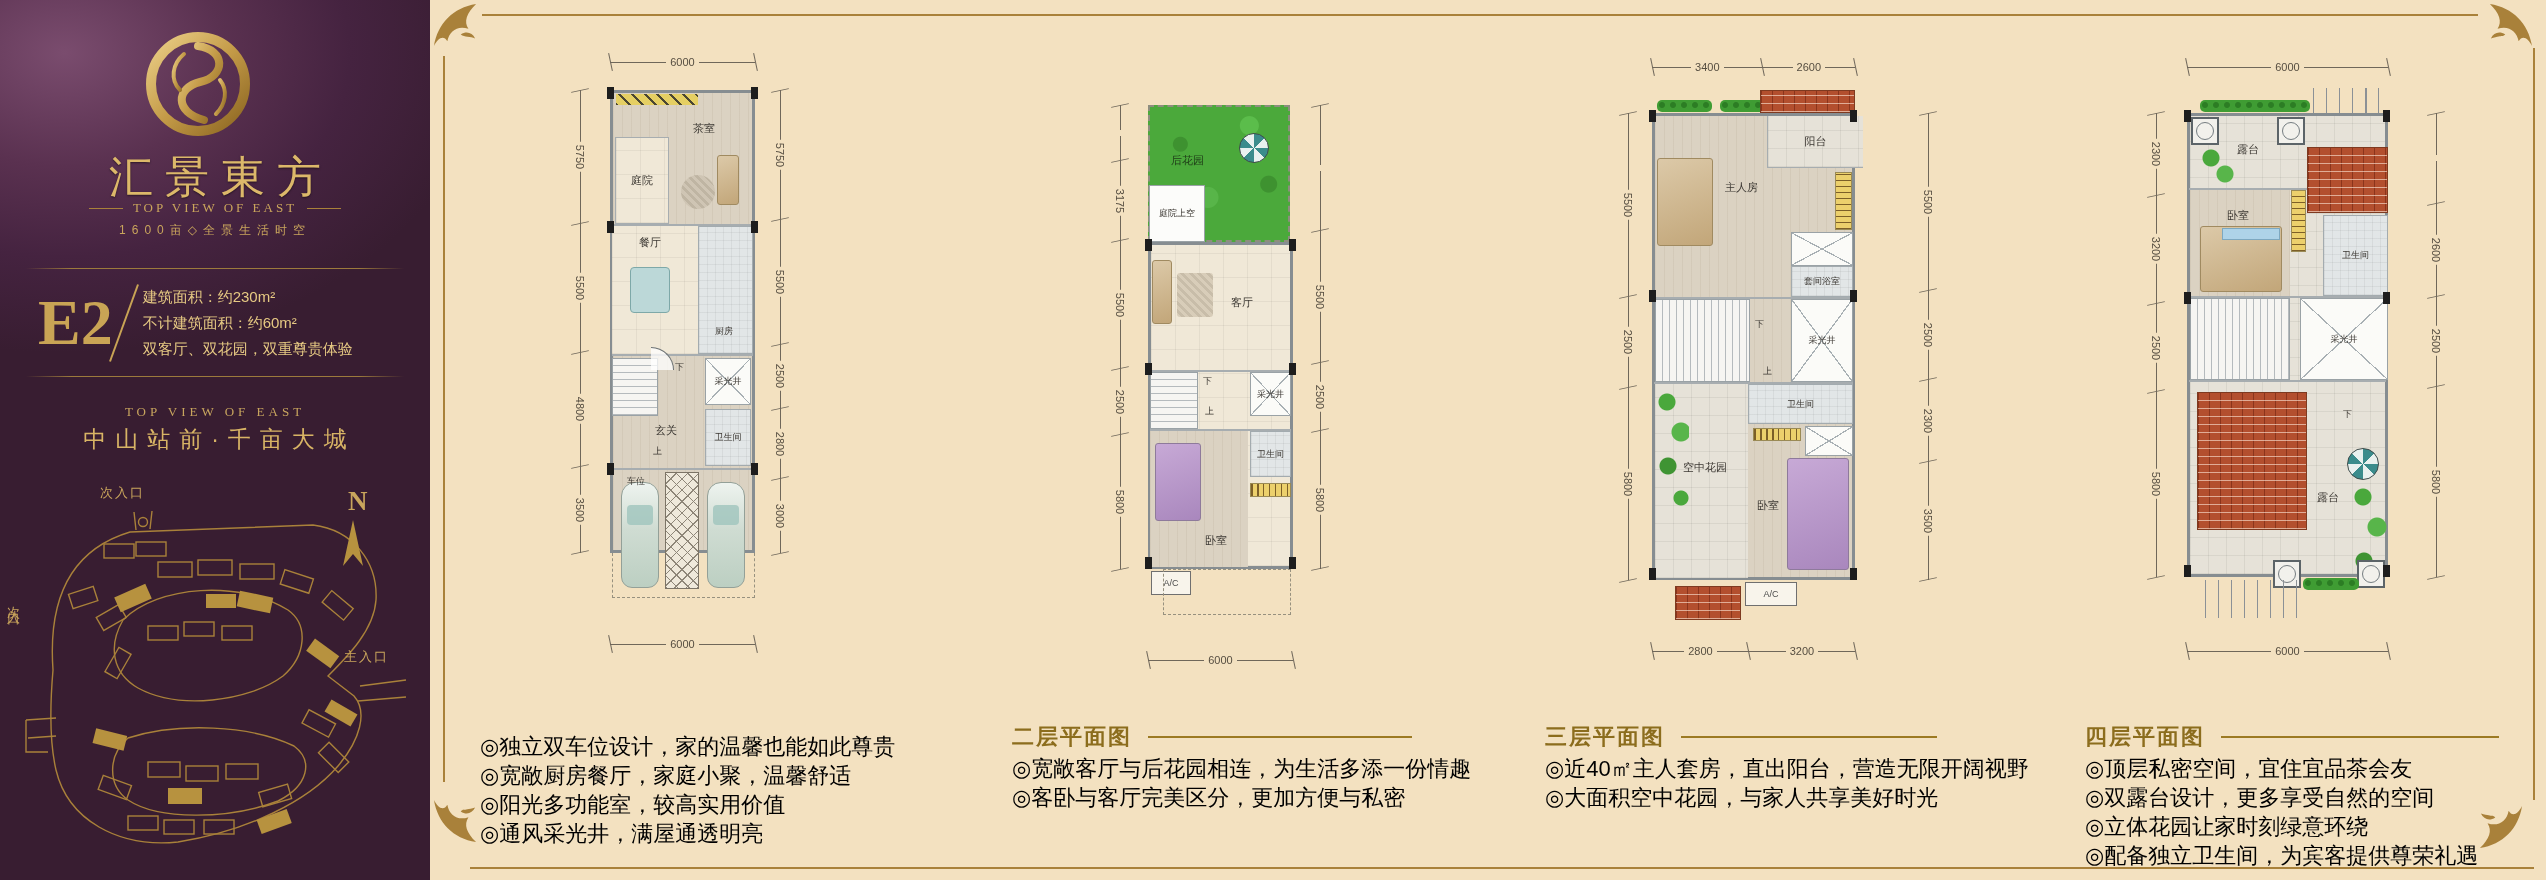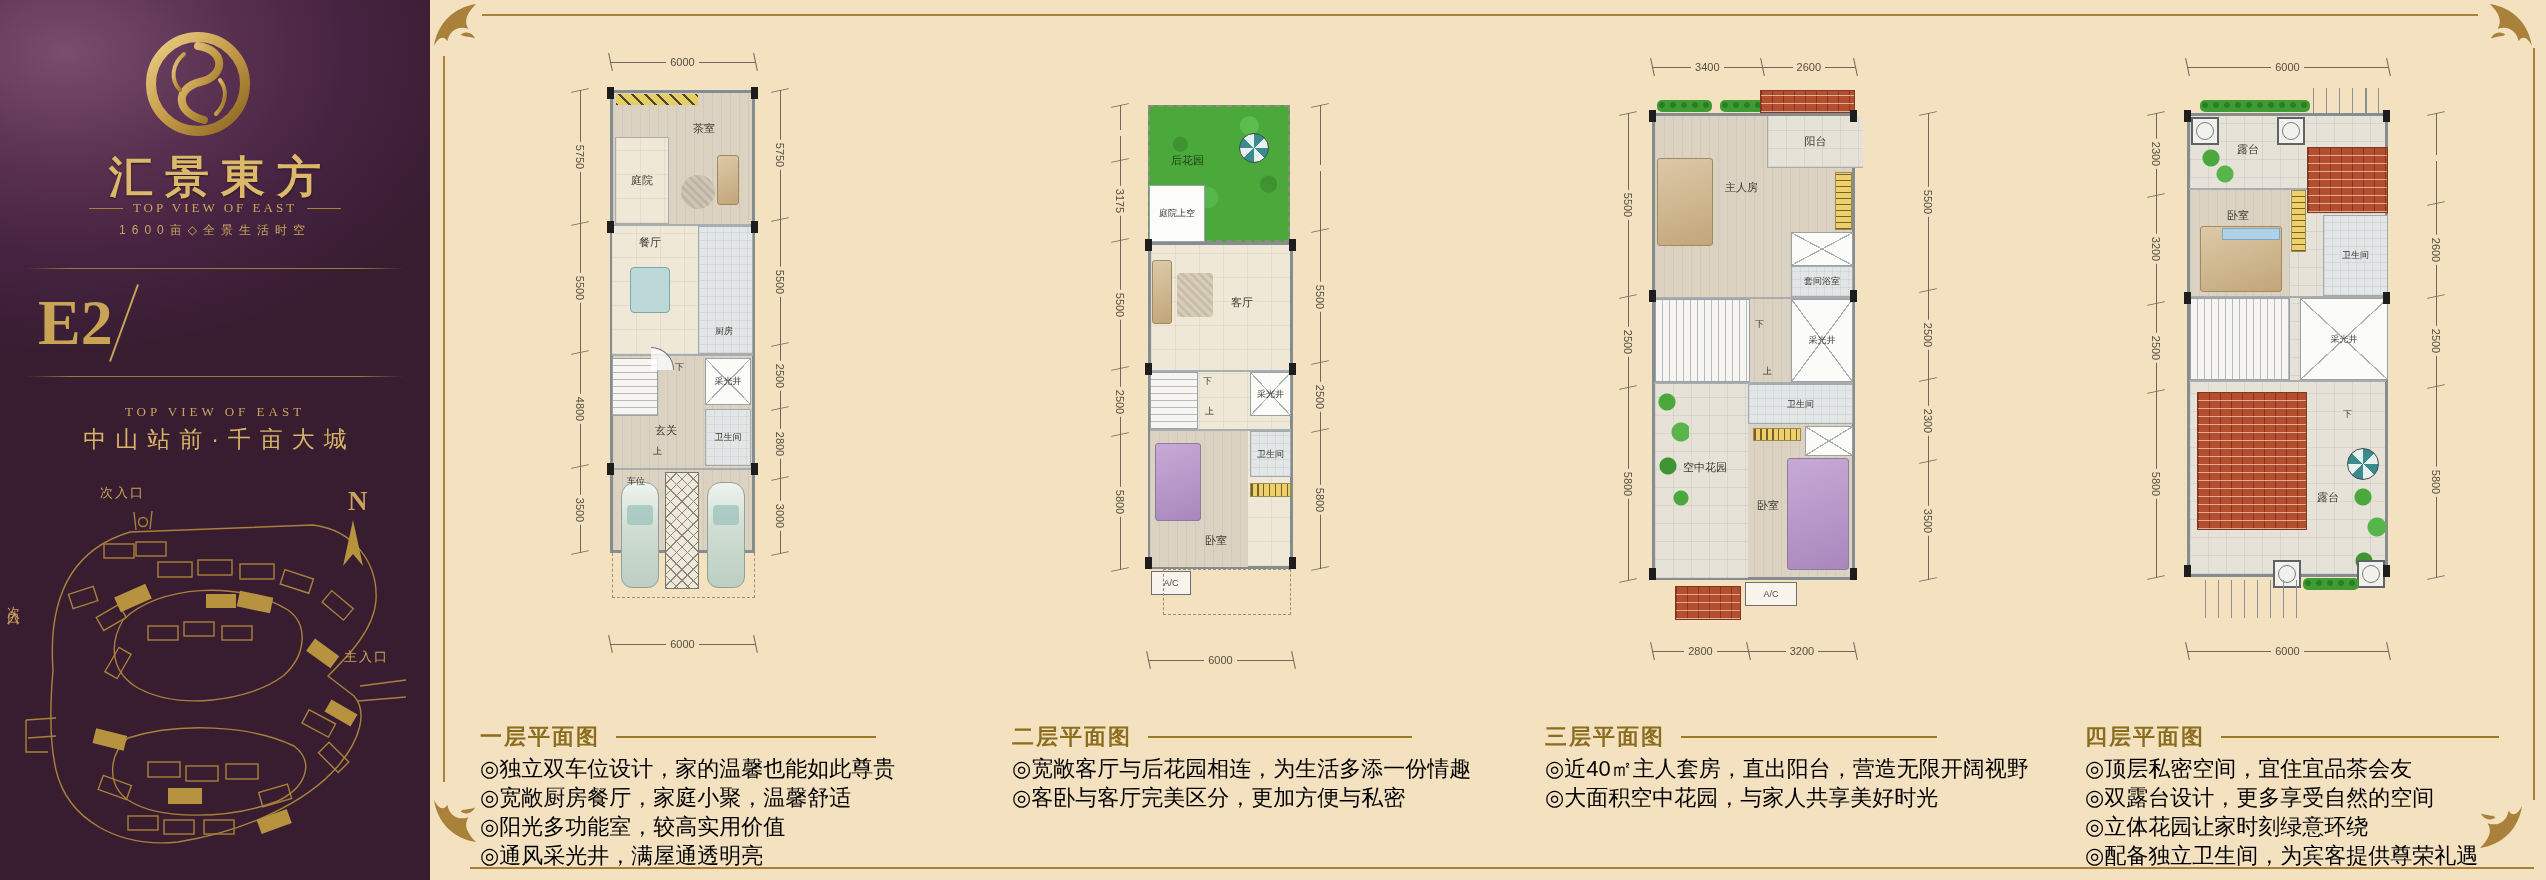--- a/index.html
+++ b/index.html
@@ -2,21 +2,21 @@
 <html><head>
 <meta charset="utf-8">
 <style>
   html,body{margin:0;padding:0;background:#222;}
   #canvas{position:relative;width:2546px;height:880px;overflow:hidden;
           font-family:"Liberation Sans","DejaVu Sans",sans-serif;background:#f3e1c0;}
   
   #sidebar{position:absolute;left:0;top:0;width:430px;height:880px;
     background:radial-gradient(ellipse 420px 300px at 15% 6%,#7a4c6e 0%,#5a3150 38%,#452340 68%,#381d31 100%);}
   #brand-title{position:absolute;left:0;top:148px;width:430px;text-align:center;
-    font-family:"Liberation Serif","DejaVu Serif",serif;font-size:44px;font-weight:bold;
+    font-family:"Liberation Serif","DejaVu Serif",serif;font-size:44px;font-weight:normal;
     letter-spacing:12px;text-indent:12px;color:#dcb86a;text-shadow:0 1px 2px rgba(0,0,0,.5);}
   #brand-sub{position:absolute;left:0;top:200px;width:430px;display:flex;align-items:center;justify-content:center;gap:10px;
     color:#caa55c;font-family:"Liberation Serif",serif;font-size:13px;letter-spacing:3px;}
   #brand-sub .dash{width:34px;height:1px;background:#a9813a;}
   #brand-tag{position:absolute;left:0;top:222px;width:430px;text-align:center;
     color:#c9a55c;font-size:12px;letter-spacing:6px;}
   .sline{position:absolute;left:26px;width:378px;height:1px;
     background:linear-gradient(90deg,rgba(169,129,58,0) 0%,#9c7a3c 12%,#9c7a3c 88%,rgba(169,129,58,0) 100%);}
   #unit-row{position:absolute;left:38px;top:282px;width:370px;display:flex;align-items:center;}
   #unit-code{font-family:"Liberation Serif","DejaVu Serif",serif;font-size:64px;font-weight:bold;color:#c9a455;line-height:60px;}
@@ -113,20 +113,25 @@
       <span class="dash"></span>
       <span>TOP VIEW OF EAST</span>
       <span class="dash"></span>
     </div>
     <div id="brand-tag">1600亩◇全景生活时空</div>
 
     <div class="sline" style="top:268px;"></div>
     <div id="unit-row">
       <div id="unit-code">E2</div>
       <div id="unit-slash"></div>
+      <div>
+        <div class="unit-line">建筑面积：约230m²</div>
+        <div class="unit-line">不计建筑面积：约60m²</div>
+        <div class="unit-line">双客厅、双花园，双重尊贵体验</div>
+      </div>
     </div>
     <div class="sline" style="top:376px;"></div>
 
     <div id="loc-en">TOP  VIEW  OF  EAST</div>
     <div id="loc-cn">中山站前·千亩大城</div>
 
     <svg style="position:absolute;left:8px;top:470px;" width="414" height="400" viewBox="0 0 414 400">
       <g fill="none" stroke="#a9813a" stroke-width="1.4">
         <path d="M45,200 C40,130 62,80 122,62 L305,55 C345,60 370,92 368,130 C366,160 340,186 320,206 L346,226 C360,242 352,270 330,296 C300,331 240,361 170,372 C110,378 60,350 48,300 C41,270 42,235 45,200 Z"></path>
         <path d="M115,150 C150,115 232,110 280,140 C301,155 298,186 275,206 C240,232 170,240 130,218 C104,203 100,176 115,150 Z"></path>
@@ -509,24 +514,20 @@
     <div class="blk" style="left:79px;top:535px;width:7px;height:12px;"></div>
     <div class="blk" style="left:278px;top:535px;width:7px;height:12px;"></div>
     <div class="hrail" style="left:82px;top:608px;width:201px;">
       <div class="seg">
           <span>6000</span>
         </div>
     </div>
   </div>
 
   <div class="caption" style="left:480px;top:722px;width:396px;">
-    <div class="cap-head">
-      <span class="cap-title">一层平面图</span>
-      <span class="cap-line"></span>
-    </div>
     <div class="cap-li">◎独立双车位设计，家的温馨也能如此尊贵</div>
     <div class="cap-li">◎宽敞厨房餐厅，家庭小聚，温馨舒适</div>
     <div class="cap-li">◎阳光多功能室，较高实用价值</div>
     <div class="cap-li">◎通风采光井，满屋通透明亮</div>
   </div>
   <div class="caption" style="left:1012px;top:722px;width:400px;">
     <div class="cap-head">
       <span class="cap-title">二层平面图</span>
       <span class="cap-line"></span>
     </div>

